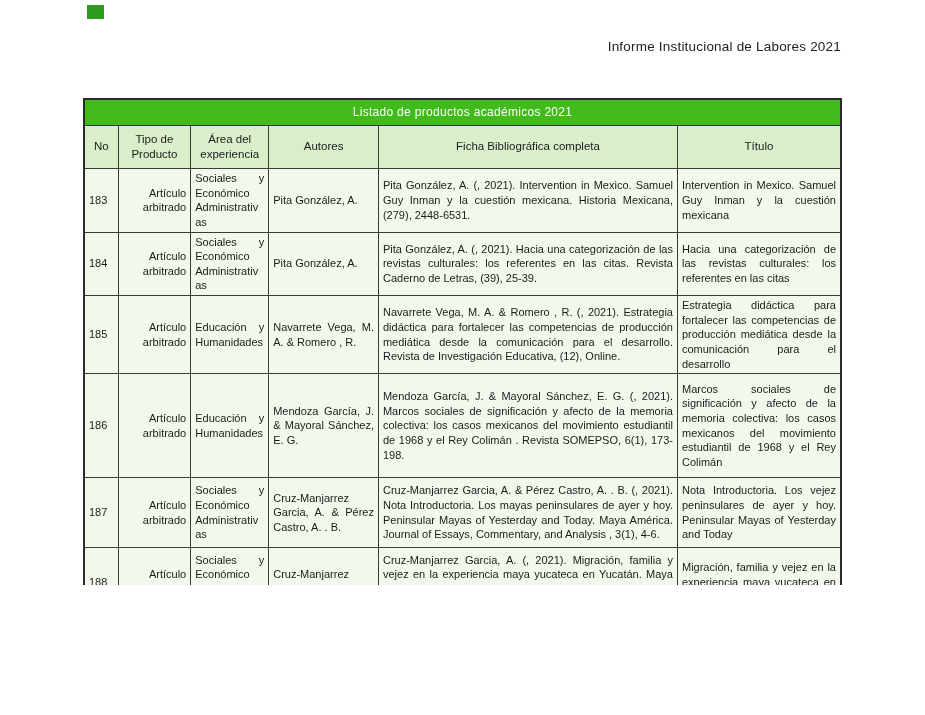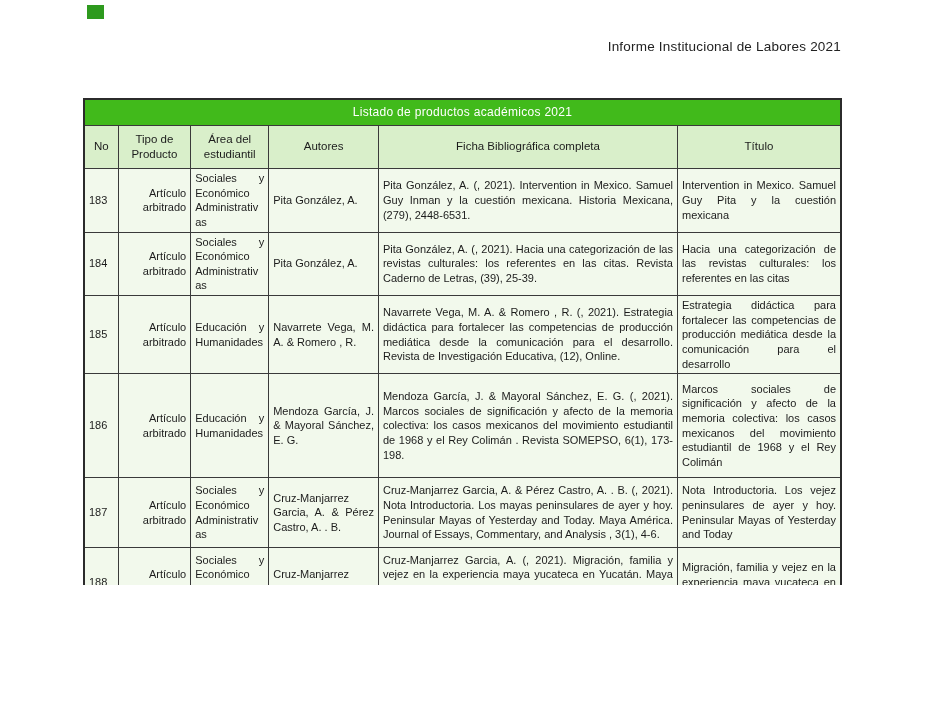--- a/index.html
+++ b/index.html
@@ -108,34 +108,34 @@
       <col style="width:39.5%">
       <col style="width:21.6%">
     </colgroup>
     <thead>
       <tr class="banner-row">
         <th colspan="6">Listado de productos académicos 2021</th>
       </tr>
       <tr class="header-row">
         <th>No</th>
         <th>Tipo de Producto</th>
-        <th>Área del estudiantil</th>
+        <th>Área del experiencia</th>
         <th>Autores</th>
         <th>Ficha Bibliográfica completa</th>
         <th>Título</th>
       </tr>
     </thead>
     <tbody id="table-body">
         <tr class="data-row">
     <td class="col-no">183</td>
     <td class="col-tipo">Artículo arbitrado</td>
     <td class="col-area">Sociales y Económico Administrativas</td>
     <td class="col-autores">Pita González, A.</td>
     <td class="col-ficha">Pita González, A. (, 2021). Intervention in Mexico. Samuel Guy Inman y la cuestión mexicana. Historia Mexicana, (279), 2448-6531.</td>
-    <td class="col-titulo">Intervention in Mexico. Samuel Guy Pita y la cuestión mexicana</td>
+    <td class="col-titulo">Intervention in Mexico. Samuel Guy Inman y la cuestión mexicana</td>
   </tr>
         <tr class="data-row">
     <td class="col-no">184</td>
     <td class="col-tipo">Artículo arbitrado</td>
     <td class="col-area">Sociales y Económico Administrativas</td>
     <td class="col-autores">Pita González, A.</td>
     <td class="col-ficha">Pita González, A. (, 2021). Hacia una categorización de las revistas culturales: los referentes en las citas. Revista Caderno de Letras, (39), 25-39.</td>
     <td class="col-titulo">Hacia una categorización de las revistas culturales: los referentes en las citas</td>
   </tr>
         <tr class="data-row">

